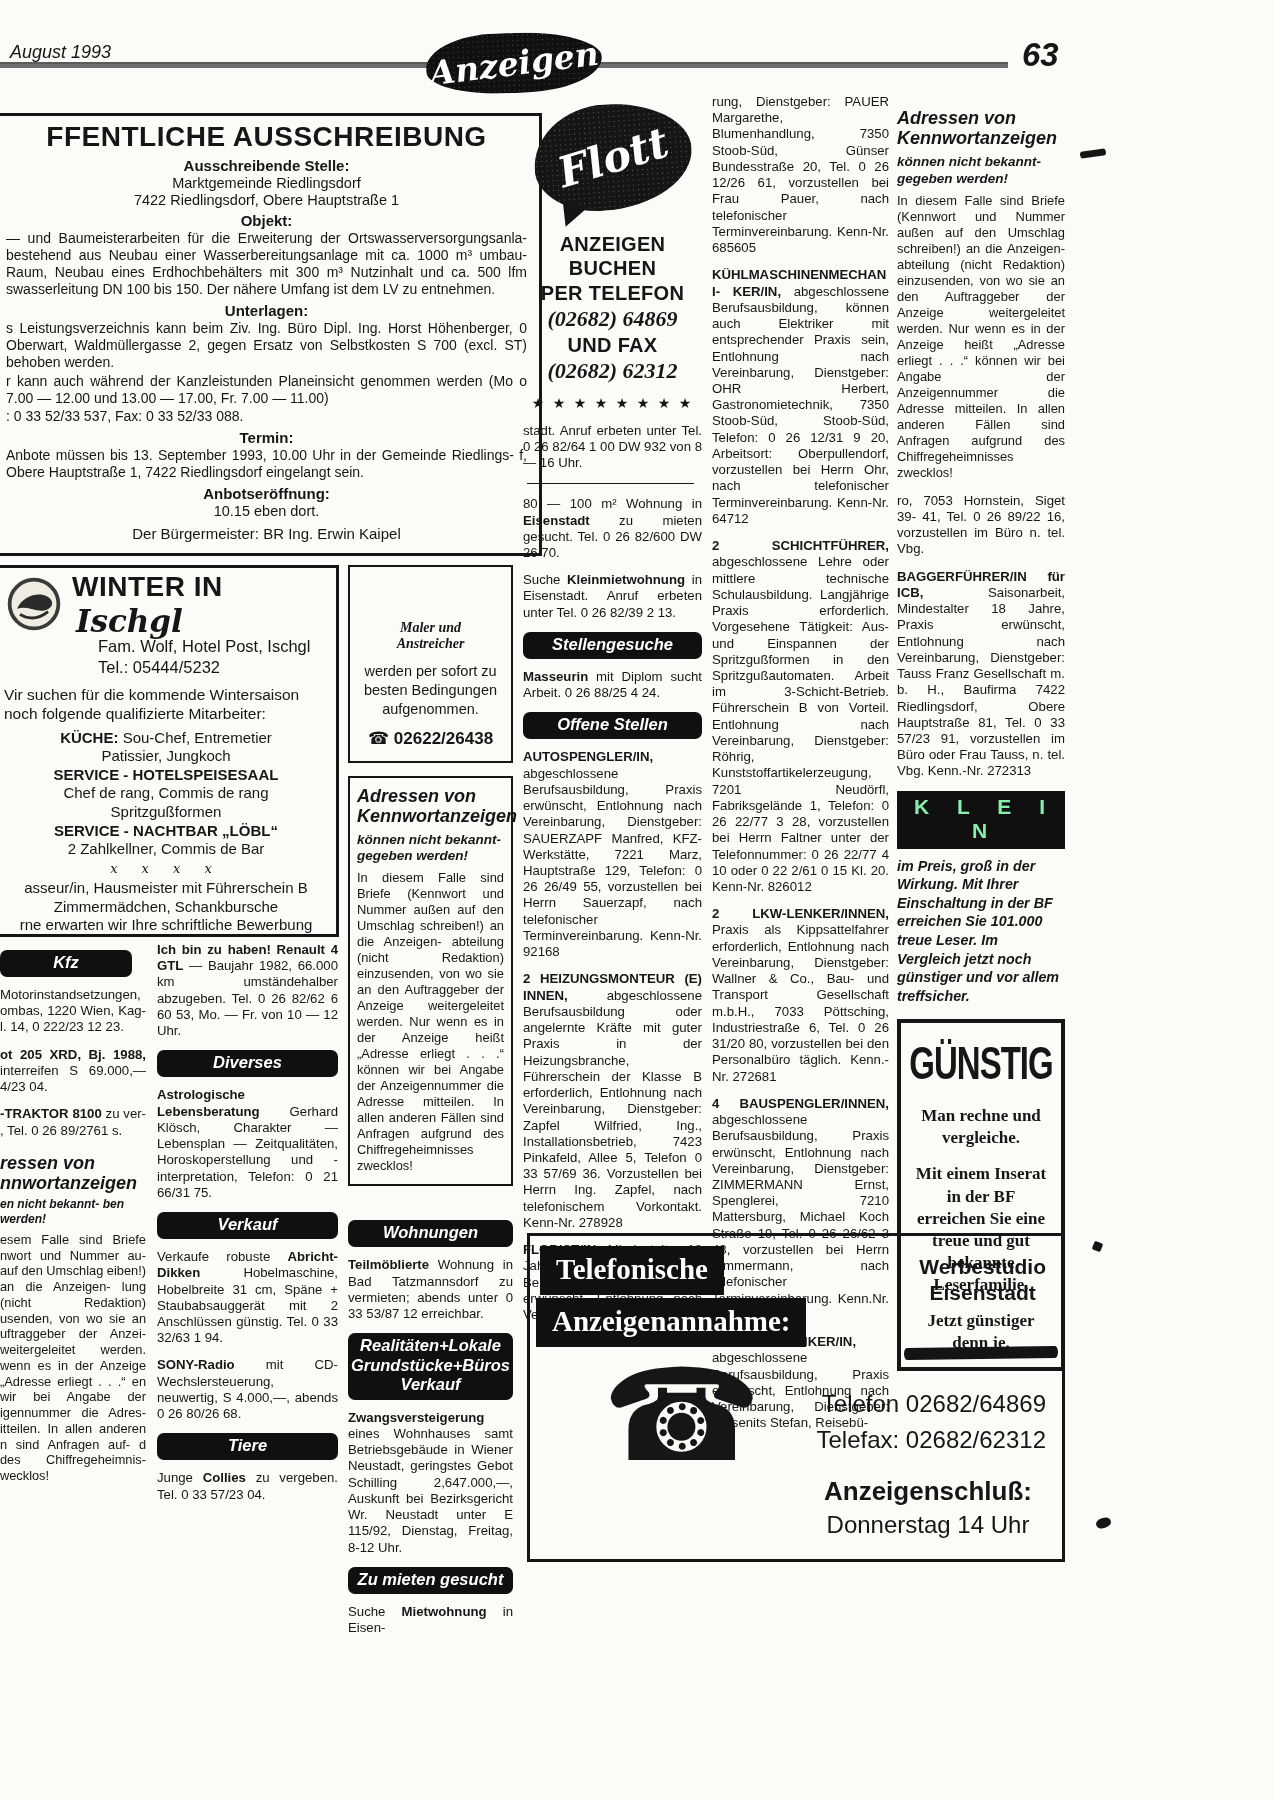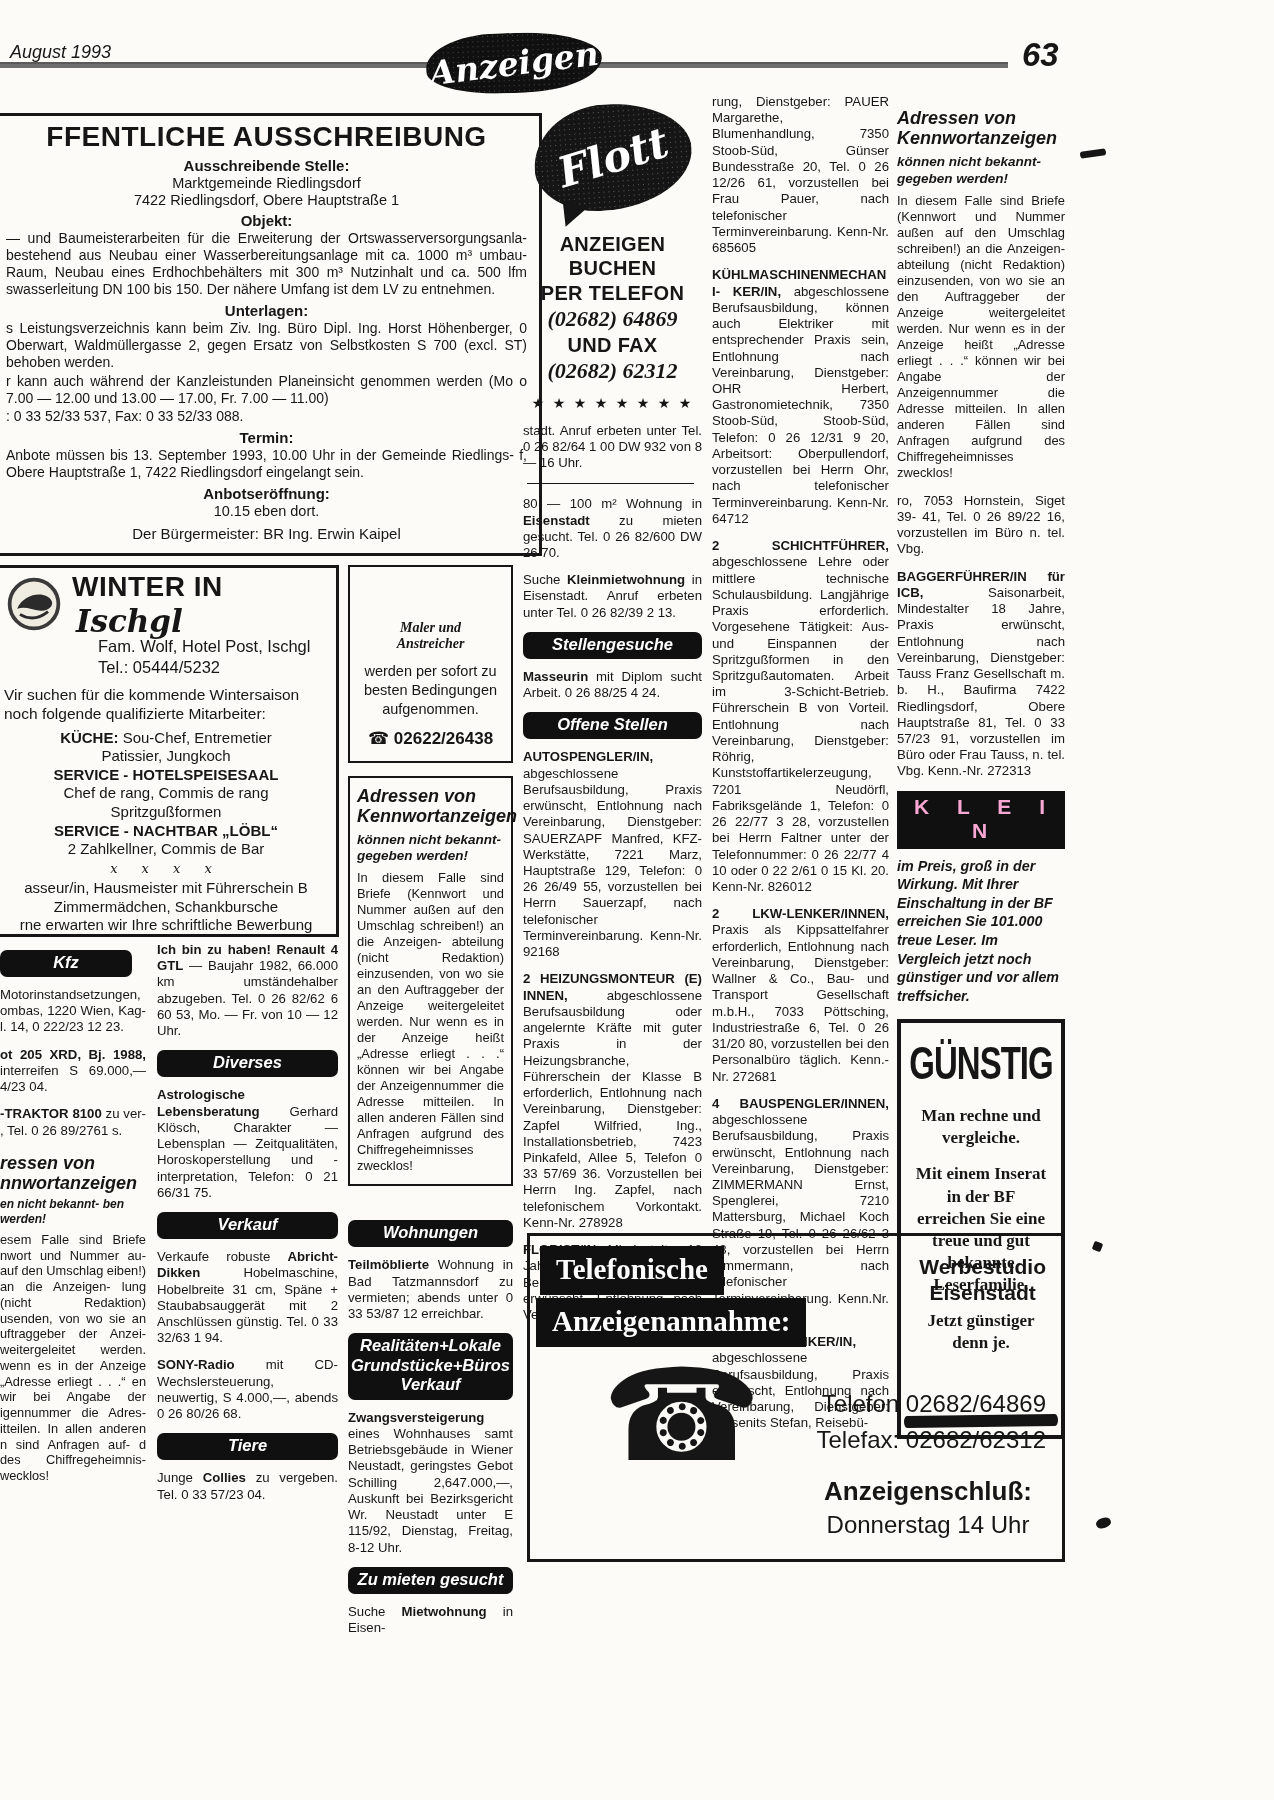--- a/index.html
+++ b/index.html
@@ -88,25 +88,25 @@
   .flott span { position:absolute; inset:0; display:flex; align-items:center; justify-content:center;
     color:#fff; font-family:"DejaVu Serif", serif; font-style:italic; font-weight:bold; font-size:42px;
     transform:rotate(-13deg); }
   .book { text-align:center; }
   .book-line { font-weight:bold; font-size:20px; line-height:1.22; letter-spacing:.3px; }
   .book-phone { font-family:"Liberation Serif", serif; font-weight:bold; font-style:italic; font-size:22px; line-height:1.25; }
   .stars { text-align:center; font-family:"DejaVu Sans", sans-serif; font-size:14px; letter-spacing:2px; margin:10px 0 12px; }
   .rule-sep { border:none; border-top:1.5px solid #161616; margin:12px 8px 12px 4px; }
 
   
-  .klein-bar { background:#101010; color:#f9a8d4; font-weight:bold; font-size:21px; letter-spacing:11px;
+  .klein-bar { background:#101010; color:#86efac; font-weight:bold; font-size:21px; letter-spacing:11px;
     text-align:center; padding:4px 0 6px 8px; margin:4px 0 8px; }
   .klein-text { font-weight:bold; font-style:italic; font-size:14.3px; line-height:1.3; text-align:left; margin:0 0 14px; }
   .guenstig { border:4px solid #161616; margin-top:10px; padding:12px 6px 4px; text-align:center;
-    position:relative; height:420px; }
+    position:relative; height:352px; }
   .guenstig-title { font-size:33px; font-weight:bold; letter-spacing:-1px; transform:scaleY(1.4);
     margin:10px 0 22px; white-space:nowrap; }
   .guenstig-line { font-family:"Liberation Serif", serif; font-weight:bold; font-size:17px; line-height:1.3; margin:14px 4px; }
   .guenstig-strip { position:absolute; bottom:8px; left:3px; right:3px; height:12px; background:#141414;
     border-radius:3px / 6px; transform:rotate(-.7deg); }
 
   
   .bottom-ad { left:527px; top:1233px; width:538px; height:329px; }
   .ba-bar { position:absolute; background:#101010; color:#fff; font-family:"Liberation Serif", serif;
     font-weight:bold; font-size:29px; padding:7px 16px 9px; }

